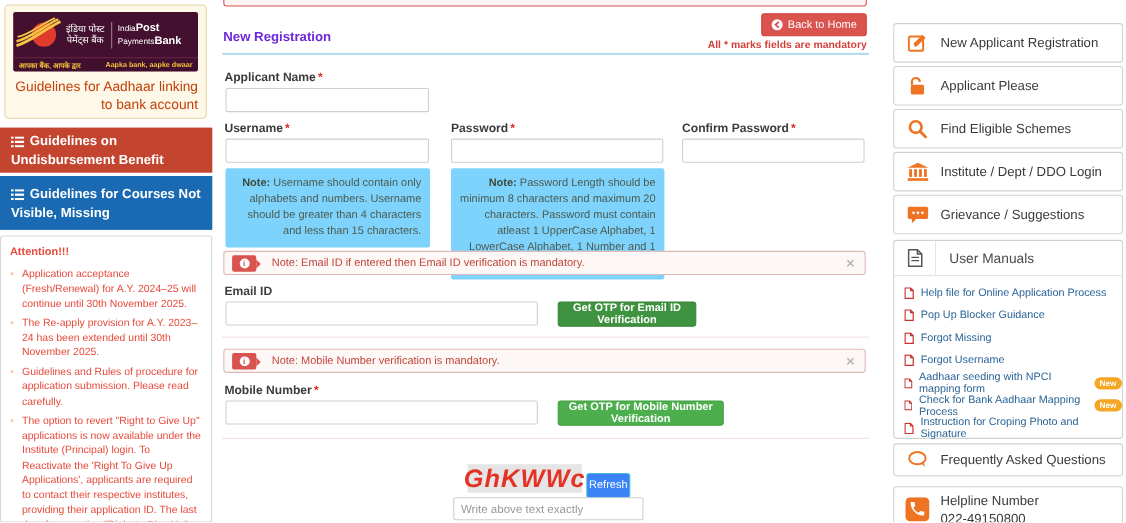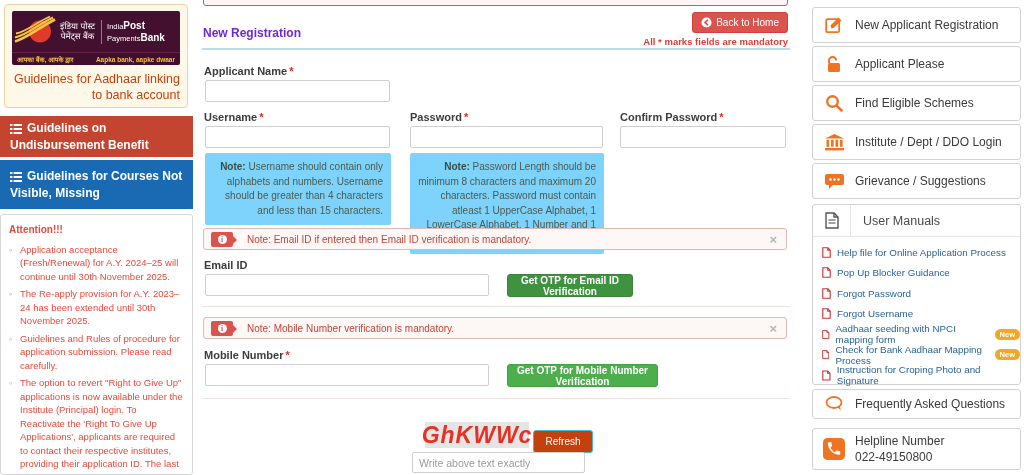--- a/index.html
+++ b/index.html
@@ -71,26 +71,26 @@
   .btn-otp { position:absolute; border:none; border-radius:3px; color:#fff; font-size:10px; font-weight:bold;
     display:flex; align-items:center; justify-content:center; cursor:pointer; font-family:"Liberation Sans",sans-serif; }
   .btn-email { left:305px; top:274px; width:126px; height:23px; background:#3f923f; border:1px solid #398439; }
   .btn-mobile { left:305px; top:364px; width:151px; height:23px; background:#4cae4c; border:1px solid #43a043; }
 
   .divider { position:absolute; left:0; width:588px; height:1px; background:#f0e2de; }
 
   .captcha-box { position:absolute; left:223px; top:422px; width:104px; height:26px; background:#e5e5e5;
     display:flex; align-items:center; justify-content:center; overflow:visible; }
   .captcha-text { font-size:23px; font-weight:bold; font-style:italic; color:#e53225; letter-spacing:1px; white-space:nowrap; }
-  .btn-refresh { position:absolute; left:331px; top:430px; width:60px; height:23px; background:#c2410c; border:1px solid #46b8da;
+  .btn-refresh { position:absolute; left:331px; top:430px; width:40px; height:23px; background:#3b82f6; border:1px solid #46b8da;
     border-radius:3px; color:#fff; font-size:10px; display:flex; align-items:center; justify-content:center; cursor:pointer; }
   .captcha-input { left:210px; top:452px; width:173px; height:21px; }
 
   
-  .col-right { position:absolute; left:812px; top:4px; width:209px; height:397px; }
+  .col-right { position:absolute; left:812px; top:18px; width:209px; height:397px; }
   .side-card { position:absolute; left:0; width:209px; background:#fff; border:1px solid #d2d2d2; border-radius:3px; }
   .menu-card { height:36px; display:flex; align-items:center; cursor:pointer; }
   .menu-ico { width:42px; display:flex; align-items:center; justify-content:center; flex:0 0 42px; }
   .menu-label { font-size:12px; color:#3a3a3a; }
   .manuals-head { display:flex; align-items:stretch; height:32px; border-bottom:1px solid #e4e4e4; }
   .manuals-ico-cell { width:38px; display:flex; align-items:center; justify-content:center; border-right:1px solid #e4e4e4; }
   .manuals-title { display:flex; align-items:center; padding-left:12px; font-size:12.5px; color:#4a4a4a; }
   .manual-link { display:flex; align-items:center; gap:6px; height:20.5px; padding-left:9px; cursor:pointer; }
   .manual-link span.lbl { font-size:9.8px; color:#2a6496; }
   .badge-new { background:#f5a623; color:#fff; font-size:7.5px; font-weight:bold; border-radius:7px; padding:1px 5px; }
@@ -331,21 +331,21 @@
               <path d="M.8.8 h5 l2.4 2.4 v7 h-7.4 z" fill="none" stroke="#c9302c" stroke-width="1.1"></path>
               <path d="M5.8.8 v2.4 h2.4" fill="none" stroke="#c9302c" stroke-width="1.1"></path>
             </svg>
           <span class="lbl">Pop Up Blocker Guidance</span>
         </div>
         <div class="manual-link">
           <svg width="9" height="11" viewBox="0 0 9 11">
               <path d="M.8.8 h5 l2.4 2.4 v7 h-7.4 z" fill="none" stroke="#c9302c" stroke-width="1.1"></path>
               <path d="M5.8.8 v2.4 h2.4" fill="none" stroke="#c9302c" stroke-width="1.1"></path>
             </svg>
-          <span class="lbl">Forgot Password</span>
+          <span class="lbl">Forgot Missing</span>
         </div>
         <div class="manual-link">
           <svg width="9" height="11" viewBox="0 0 9 11">
               <path d="M.8.8 h5 l2.4 2.4 v7 h-7.4 z" fill="none" stroke="#c9302c" stroke-width="1.1"></path>
               <path d="M5.8.8 v2.4 h2.4" fill="none" stroke="#c9302c" stroke-width="1.1"></path>
             </svg>
           <span class="lbl">Forgot Username</span>
         </div>
         <div class="manual-link">
           <svg width="9" height="11" viewBox="0 0 9 11">

